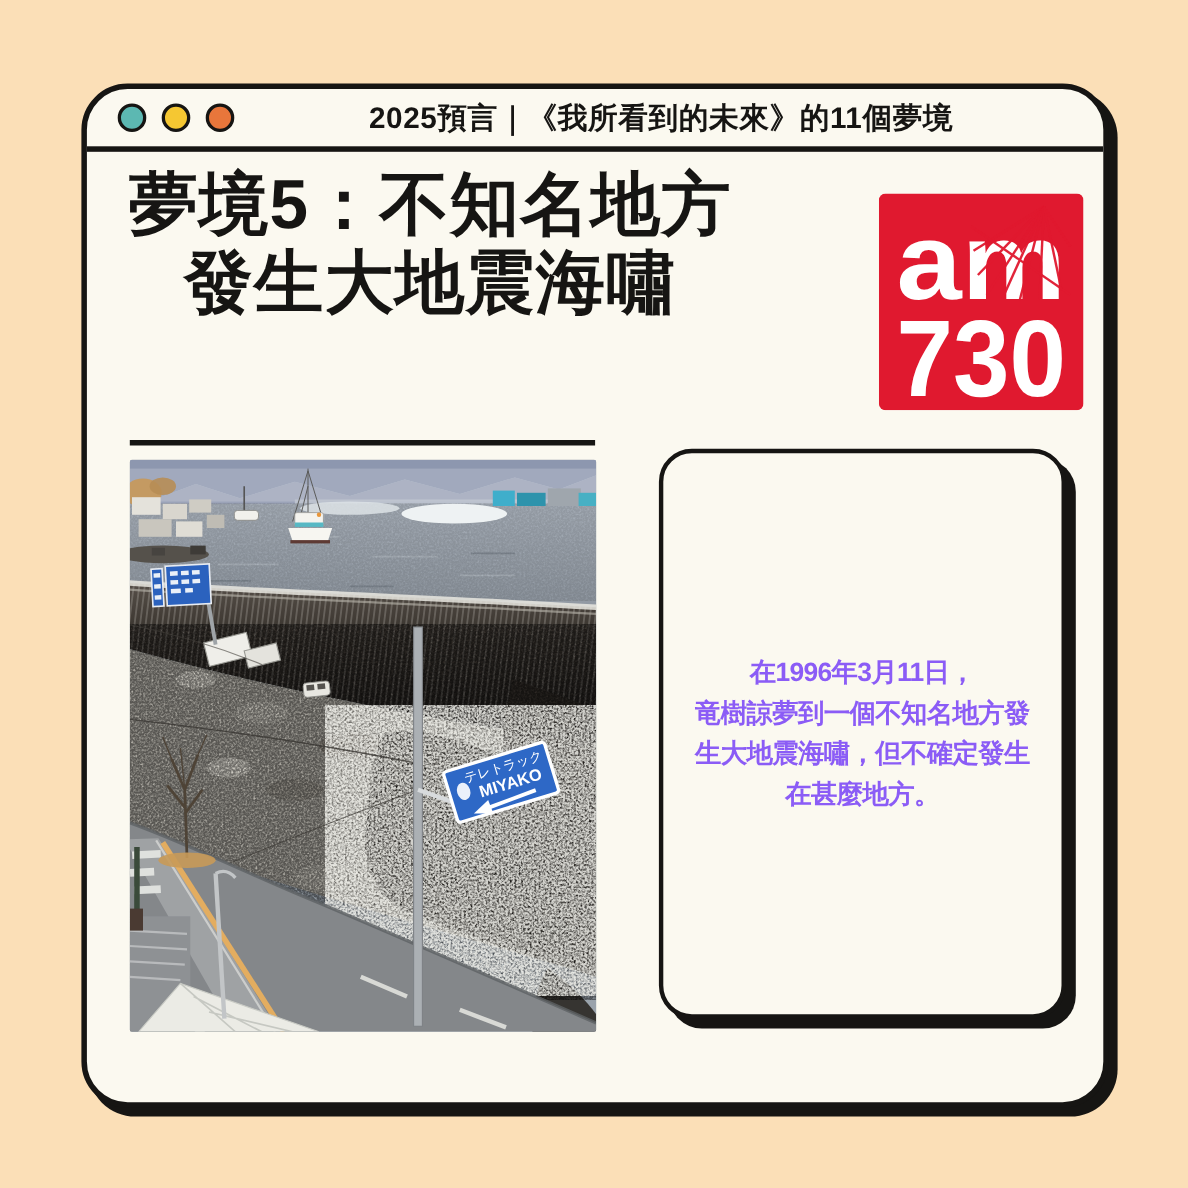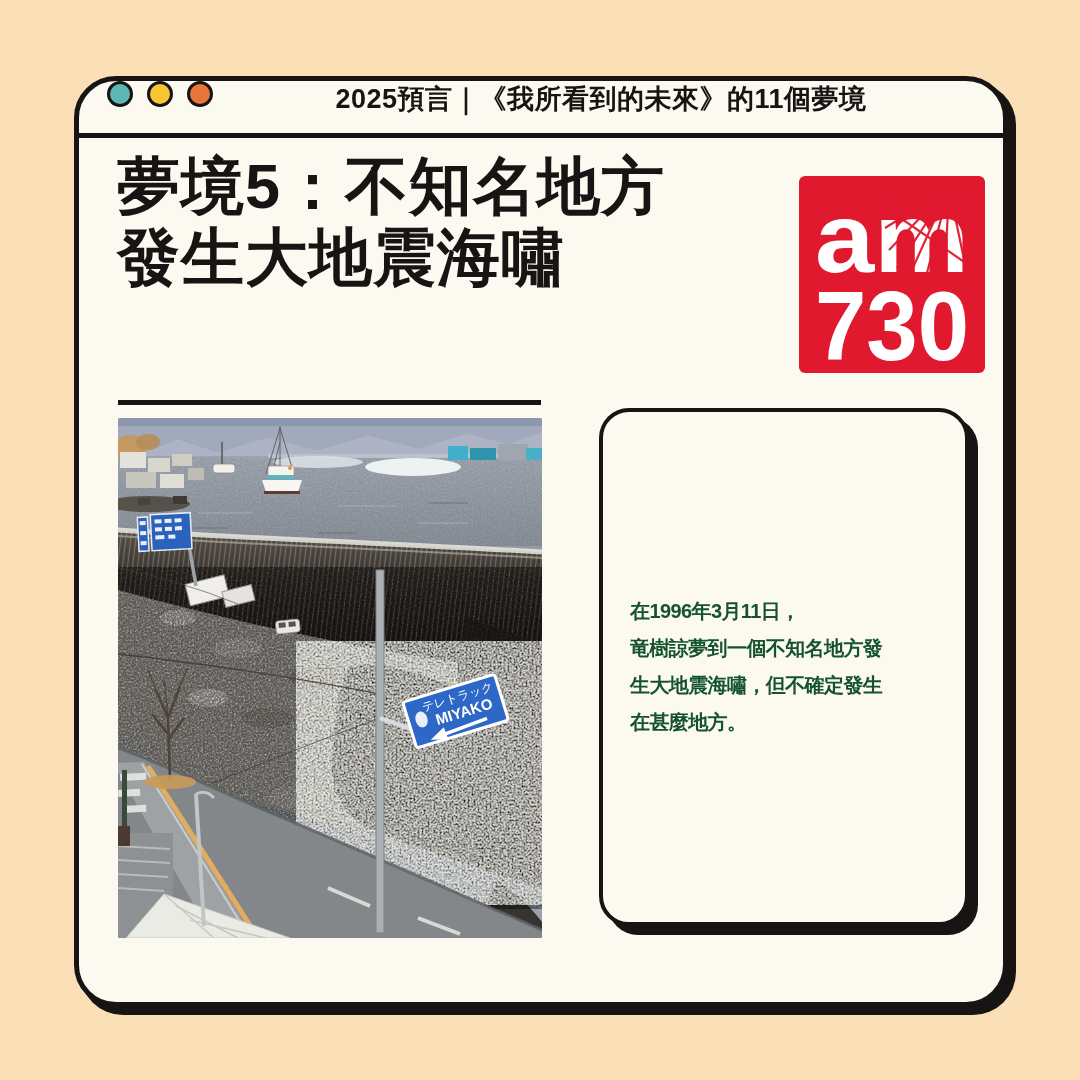--- a/index.html
+++ b/index.html
@@ -12,51 +12,51 @@
   .card{
     position:absolute;left:74px;top:76px;width:934px;height:931px;
     box-sizing:border-box;background:#FBF9F0;
     border:5px solid #161513;border-radius:42px;
     box-shadow:7px 7px 0 1px #161513;
     overflow:hidden;
   }
   .topbar{
     height:57px;box-sizing:border-box;
     border-bottom:5px solid #161513;
-    display:flex;align-items:flex-start;gap:14px;padding:0 28px;
+    display:flex;align-items:center;gap:14px;padding:0 28px;
   }
   .dot{width:26px;height:26px;border-radius:50%;
     border:3px solid #161513;box-sizing:border-box;flex:0 0 auto;}
   .topbar-title{
     flex:1;text-align:center;font-size:27px;font-weight:600;
     letter-spacing:.5px;white-space:nowrap;
   }
-  .content{position:absolute;left:0;top:62px;right:0;bottom:0;}
+  .content{position:absolute;left:0;top:62px;right:0;bottom:0;text-align:center;}
   .heading{
     position:absolute;left:38px;top:8px;margin:0;
     font-size:63px;line-height:71px;font-weight:900;
     letter-spacing:1px;white-space:pre-line;color:#161513;
   }
   .logo{position:absolute;left:720px;top:33px;width:186px;height:197px;}
   .rule{position:absolute;left:39px;top:257px;width:423px;height:5px;background:#161513;}
   .photo{
     position:absolute;left:39px;top:275px;width:424px;height:520px;
     overflow:hidden;border-radius:2px;background:#9aa3ac;
   }
   .infobox{
     position:absolute;left:520px;top:265px;width:370px;height:518px;
     box-sizing:border-box;background:#FBF9F0;
     border:4px solid #161513;border-radius:30px;
     box-shadow:9px 9px 0 #161513;
     display:flex;flex-direction:column;justify-content:center;
     padding:0 14px;
   }
   .infobox p{
-    margin:13px;font-size:20px;line-height:37px;font-weight:700;
-    letter-spacing:-.6px;white-space:pre-line;color:#14532d;
+    margin:13px;font-size:24px;line-height:37px;font-weight:700;
+    letter-spacing:-.6px;white-space:pre-line;color:#8b5cf6;
   }
   .infobox p + p{margin-top:37px;}
 </style>
 </head>
 <body style="background: rgb(251, 223, 183);">
 
 <div class="card" style="background: rgb(251, 249, 240);">
 
   <div class="topbar">
     <span class="dot" style="background: rgb(92, 184, 178);"></span>

